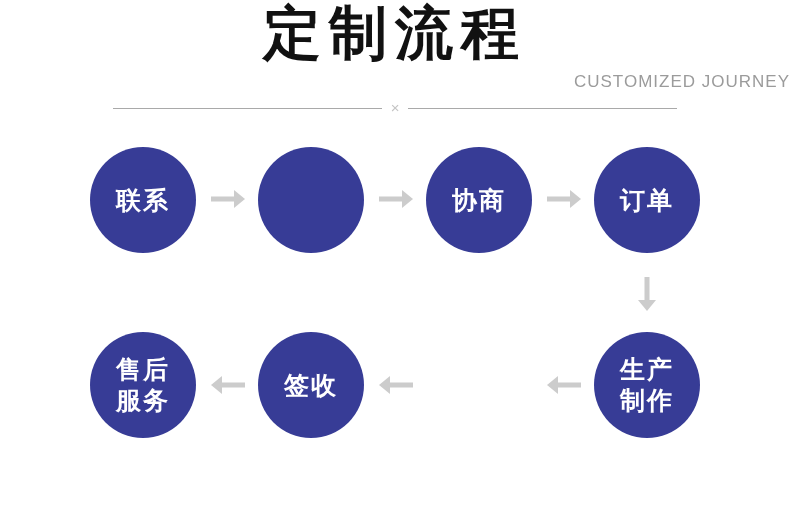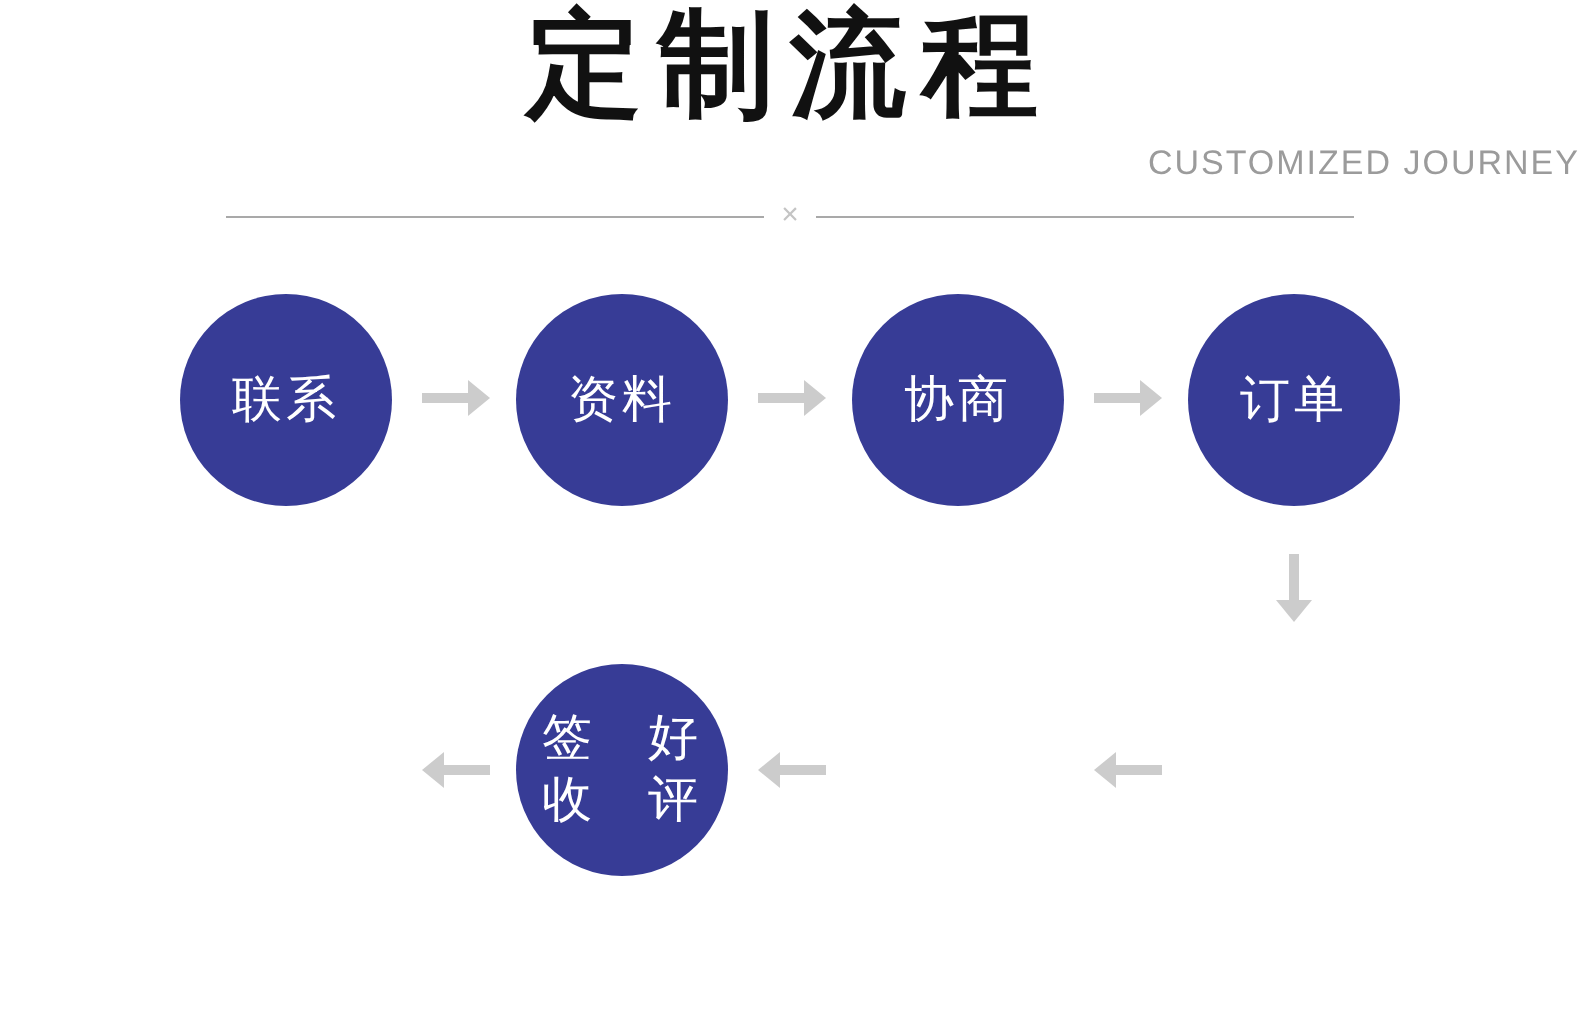--- a/index.html
+++ b/index.html
@@ -28,22 +28,22 @@
     display:flex;align-items:center;
   }
   .divider .line{flex:1;height:1px;background:#a9a9a9;}
   .divider .x{
     flex:0 0 auto;padding:0 9px;
     color:#c4c4c4;font-size:15px;line-height:14px;
   }
   .circle{
     position:absolute;width:106px;height:106px;border-radius:50%;
     background:#373c96;
-    display:flex;flex-direction:row;align-items:center;justify-content:center;
-    color:#ffffff;font-size:25px;font-weight:normal;
+    display:flex;flex-direction:column;align-items:center;justify-content:center;
+    color:#ffffff;font-size:25px;font-weight:bold;
     line-height:31px;letter-spacing:2px;text-align:center;
   }
   .arrow{position:absolute;}
   .arrow svg{display:block;}
   
   .c1{left:90px;}  .c2{left:258px;} .c3{left:426px;} .c4{left:594px;}
   .r1{top:147px;}  .r2{top:332px;}
   
   .ar1{top:190px;} .ar2{top:376px;}
   .ax1{left:211px;} .ax2{left:379px;} .ax3{left:547px;}
@@ -66,21 +66,20 @@
   <div class="circle r1 c1">
     <span>联系</span>
   </div>
   <div class="arrow ar1 ax1">
     <svg width="34" height="18" viewBox="0 0 34 18">
         <rect x="0" y="6.5" width="23" height="5" fill="#cccccc"></rect>
         <polygon points="23,0 23,18 34,9" fill="#cccccc"></polygon>
       </svg>
   </div>
   <div class="circle r1 c2">
-    <span>资料</span>
   </div>
   <div class="arrow ar1 ax2">
     <svg width="34" height="18" viewBox="0 0 34 18">
         <rect x="0" y="6.5" width="23" height="5" fill="#cccccc"></rect>
         <polygon points="23,0 23,18 34,9" fill="#cccccc"></polygon>
       </svg>
   </div>
   <div class="circle r1 c3">
     <span>协商</span>
   </div>
@@ -94,36 +93,43 @@
     <span>订单</span>
   </div>
 
   <div class="arrow adown">
     <svg width="18" height="34" viewBox="0 0 18 34">
         <rect x="6.5" y="0" width="5" height="23" fill="#cccccc"></rect>
         <polygon points="0,23 18,23 9,34" fill="#cccccc"></polygon>
       </svg>
   </div>
 
+  <div class="circle r2 c1">
+    <span>售后</span>
+    <span>服务</span>
+  </div>
   <div class="arrow ar2 ax1">
     <svg width="34" height="18" viewBox="0 0 34 18">
         <rect x="11" y="6.5" width="23" height="5" fill="#cccccc"></rect>
         <polygon points="11,0 11,18 0,9" fill="#cccccc"></polygon>
       </svg>
   </div>
   <div class="circle r2 c2">
     <span>签收</span>
-    <span>好评</span>
   </div>
   <div class="arrow ar2 ax2">
     <svg width="34" height="18" viewBox="0 0 34 18">
         <rect x="11" y="6.5" width="23" height="5" fill="#cccccc"></rect>
         <polygon points="11,0 11,18 0,9" fill="#cccccc"></polygon>
       </svg>
   </div>
   <div class="arrow ar2 ax3">
     <svg width="34" height="18" viewBox="0 0 34 18">
         <rect x="11" y="6.5" width="23" height="5" fill="#cccccc"></rect>
         <polygon points="11,0 11,18 0,9" fill="#cccccc"></polygon>
       </svg>
   </div>
+  <div class="circle r2 c4">
+    <span>生产</span>
+    <span>制作</span>
+  </div>
 
 </div>
 
 </body></html>

